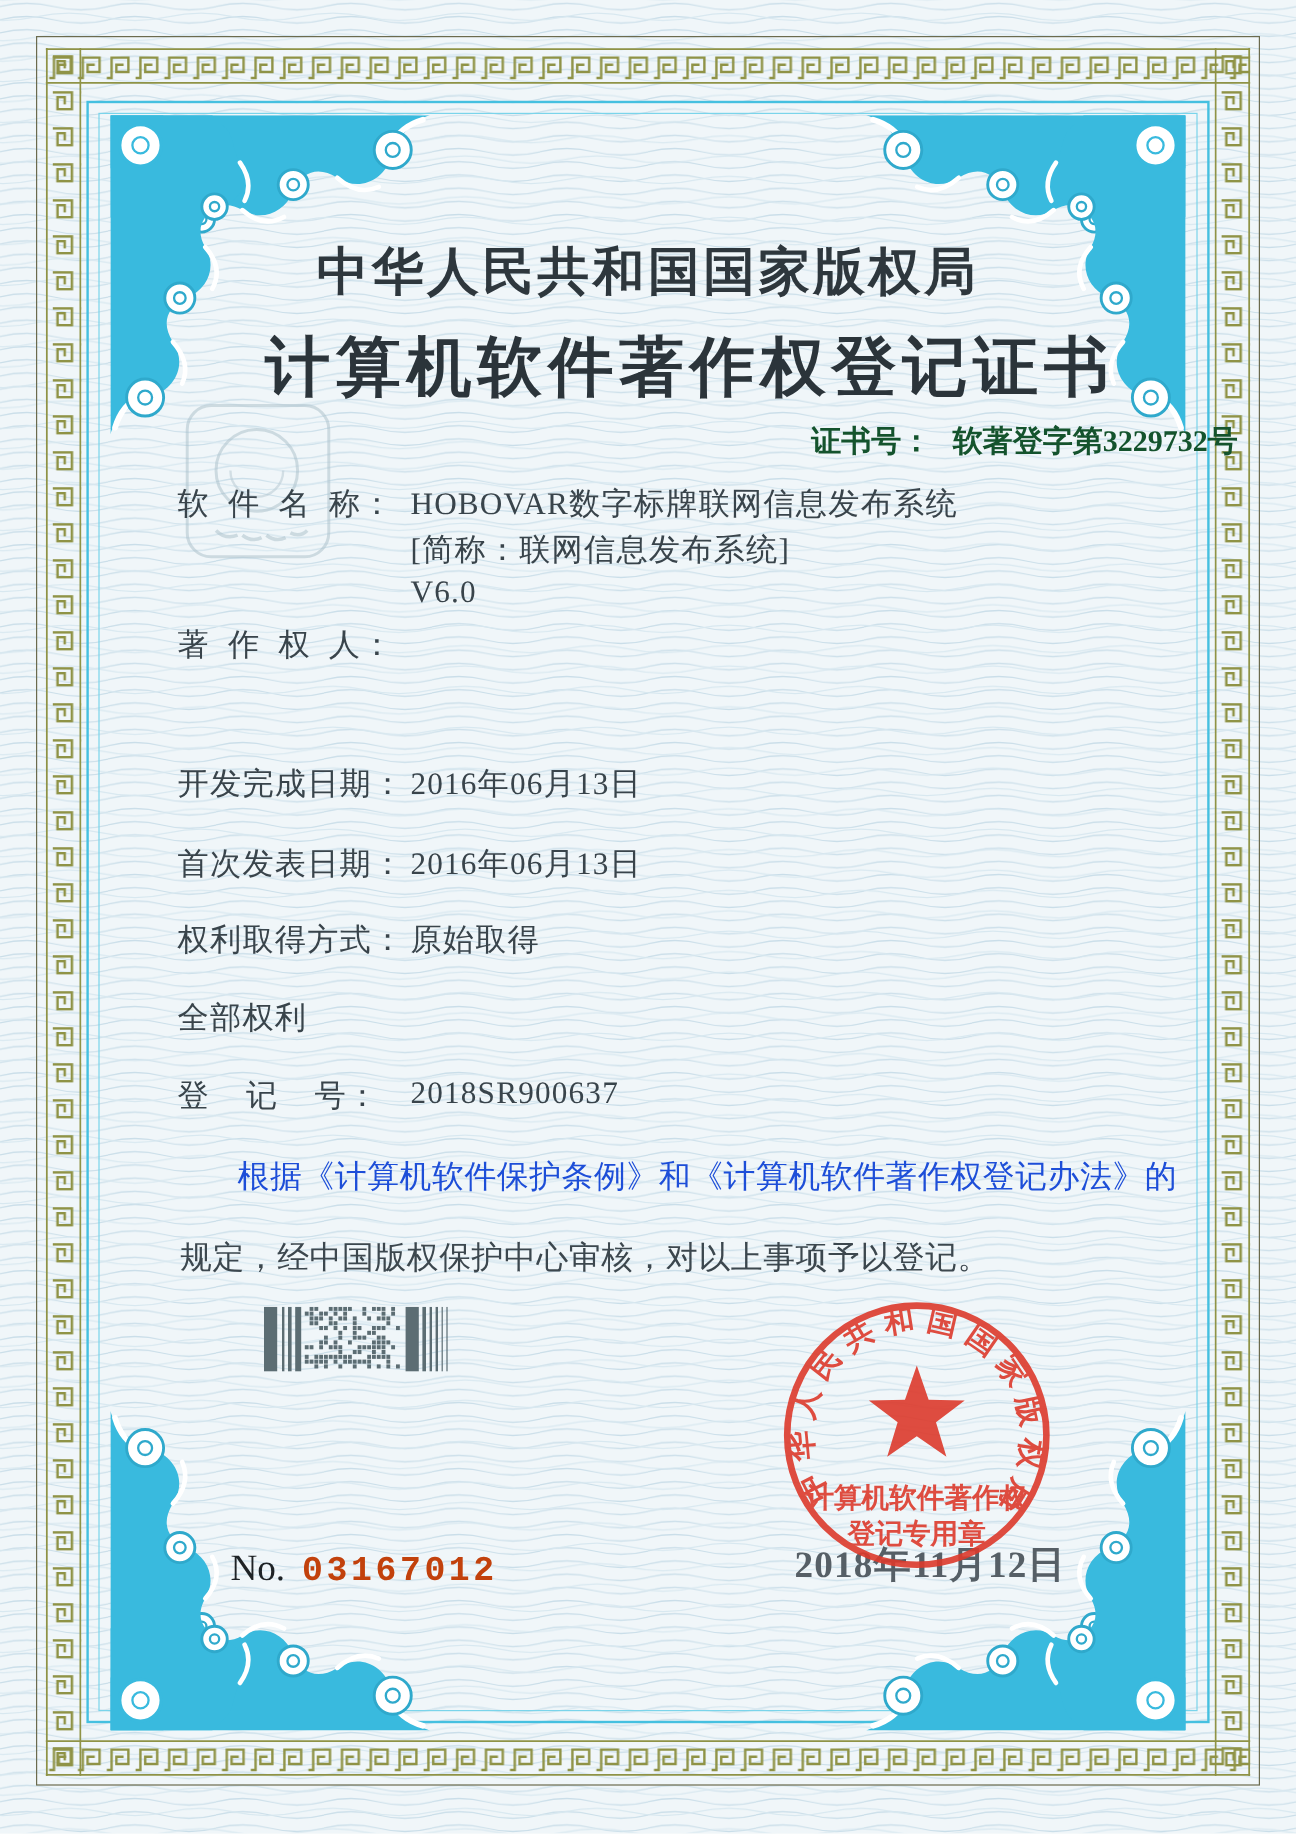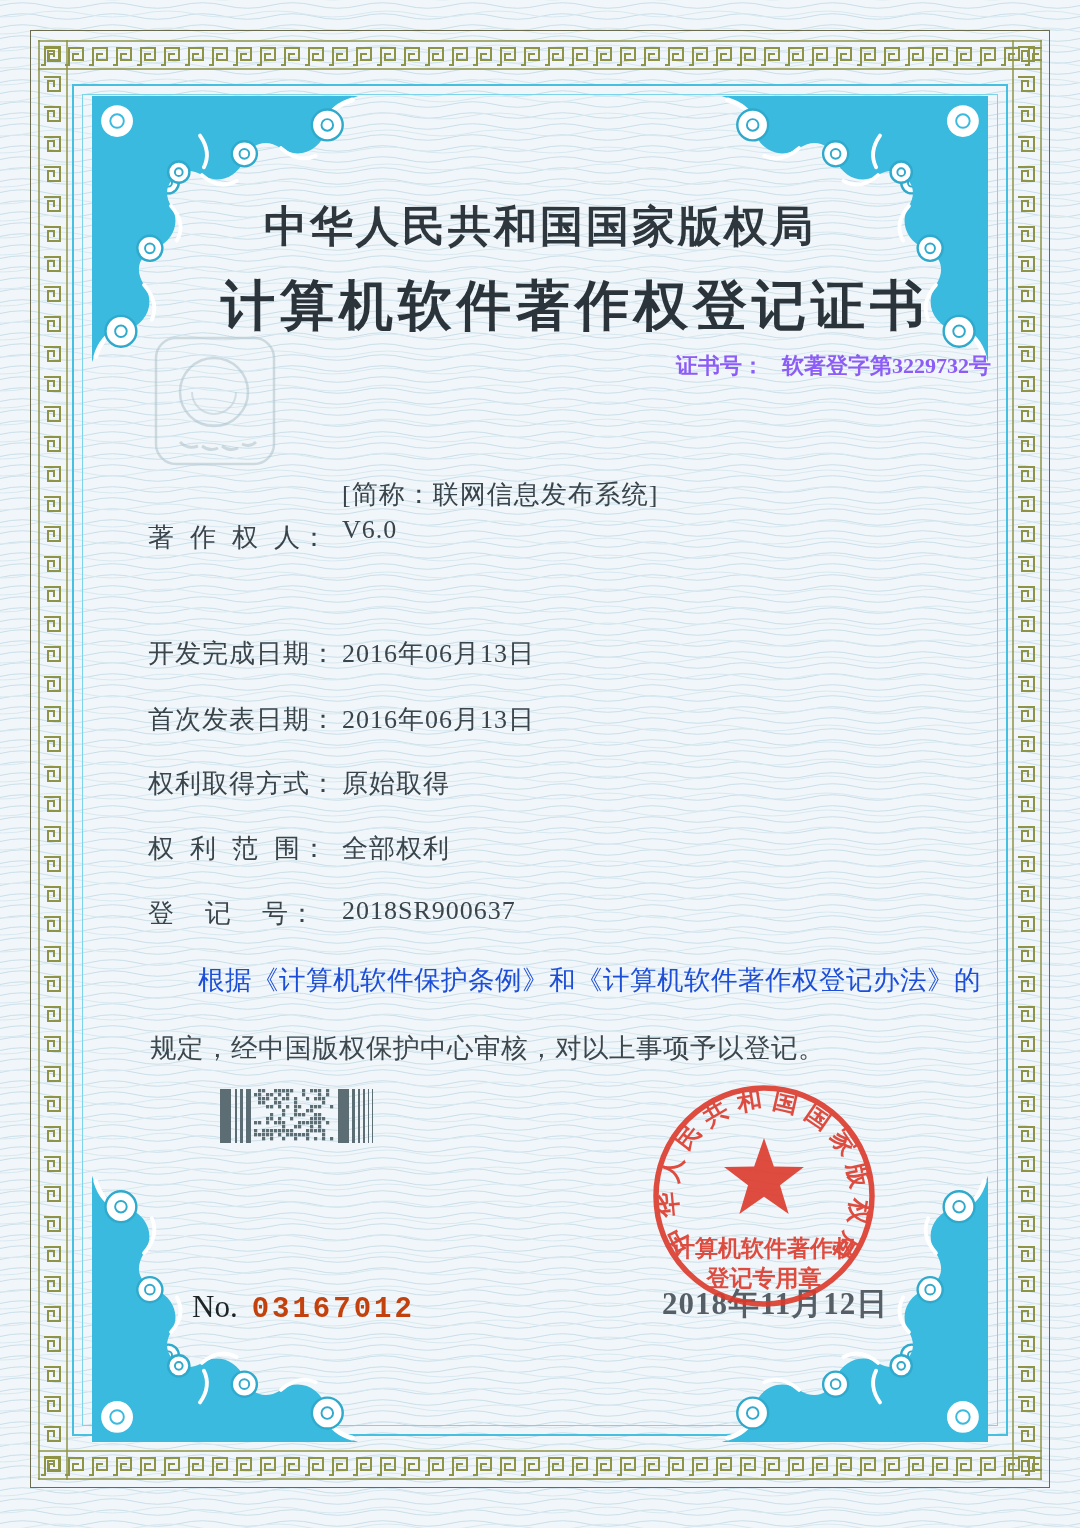--- a/index.html
+++ b/index.html
@@ -15,25 +15,25 @@
   .corner{position:absolute;width:270px;height:270px;z-index:2;}
   .corner.tl{left:92px;top:96px;}
   .corner.tr{left:718px;top:96px;transform:scaleX(-1);}
   .corner.bl{left:92px;top:1172px;transform:scaleY(-1);}
   .corner.br{left:718px;top:1172px;transform:scale(-1,-1);}
 
   
   .txt{position:absolute;color:#39444b;z-index:3;white-space:pre;}
   .issuer{left:0;width:1080px;top:198px;text-align:center;font-size:43px;font-weight:bold;letter-spacing:3px;color:#2e373d;}
   .maintitle{left:0;width:1070px;top:270px;text-align:center;font-size:54px;font-weight:bold;letter-spacing:5px;color:#2b343a;margin-left:40px;}
-  .certno{top:351px;left:676px;font-size:22px;font-weight:bold;color:#8b5cf6;}
+  .certno{top:351px;left:676px;font-size:25px;font-weight:bold;color:#14532d;}
   .certno .v{margin-left:18px;}
   .row{left:148px;display:flex;font-size:26px;letter-spacing:1px;}
   .row .lab{width:194px;flex:none;}
-  .cont{left:342px;font-size:26px;letter-spacing:1px;margin-top:36px;}
+  .cont{left:342px;font-size:26px;letter-spacing:1px;}
   .stmt1{left:150px;top:962px;font-size:26.5px;letter-spacing:.5px;text-indent:48px;color:#1d4ed8;}
   .stmt2{left:150px;top:1030px;font-size:26.5px;letter-spacing:.5px;color:#3c474e;}
   .issue-date{left:662px;top:1283px;font-size:31px;font-weight:bold;letter-spacing:1px;color:#565f66;z-index:3;}
   .serial{left:192px;top:1289px;z-index:3;font-size:31px;color:#1e2326;}
   .serial .num{font-family:"Liberation Mono",monospace;font-size:29px;color:#c2410c;letter-spacing:3px;margin-left:14px;font-weight:bold;}
 
   .wmark{position:absolute;left:150px;top:334px;z-index:2;opacity:.5;}
   .barcode{position:absolute;left:220px;top:1089px;z-index:3;}
   .seal{position:absolute;left:630px;top:1062px;z-index:4;opacity:.9;}
 </style>
@@ -134,20 +134,24 @@
     <circle cx="64" cy="58" r="34" fill="none" stroke="#aabfc9" stroke-width="2.5"></circle>
     <path d="M42,58 a22,22 0 1 0 44,0" fill="none" stroke="#b6c8d1" stroke-width="2"></path>
     <path d="M30,108 q8,8 18,4 M52,112 q8,6 16,2 M72,112 q8,6 16,2 M92,110 q8,4 14,-2" fill="none" stroke="#aabfc9" stroke-width="3"></path>
   </svg>
 
   <div class="txt issuer">中华人民共和国国家版权局</div>
   <div class="txt maintitle">计算机软件著作权登记证书</div>
 
   <div class="txt certno"><span>证书号：</span><span class="v">软著登字第3229732号</span></div>
 
+  <div class="txt row" style="top:402px">
+    <span class="lab">软  件  名  称：</span>
+    <span>HOBOVAR数字标牌联网信息发布系统</span>
+  </div>
   <div class="txt cont" style="top:441px">[简称：联网信息发布系统]</div>
   <div class="txt cont" style="top:479px">V6.0</div>
 
   <div class="txt row" style="top:520px">
     <span class="lab">著  作  权  人：</span>
   </div>
 
   <div class="txt row" style="top:636px">
     <span class="lab">开发完成日期：</span>
     <span>2016年06月13日</span>
@@ -157,21 +161,20 @@
     <span class="lab">首次发表日期：</span>
     <span>2016年06月13日</span>
   </div>
 
   <div class="txt row" style="top:766px">
     <span class="lab">权利取得方式：</span>
     <span>原始取得</span>
   </div>
 
   <div class="txt row" style="top:831px">
-    <span class="lab">权  利  范  围：</span>
     <span>全部权利</span>
   </div>
 
   <div class="txt row" style="top:896px">
     <span class="lab">登    记    号：</span>
     <span>2018SR900637</span>
   </div>
 
   <div class="txt stmt1">根据《计算机软件保护条例》和《计算机软件著作权登记办法》的</div>
   <div class="txt stmt2">规定，经中国版权保护中心审核，对以上事项予以登记。</div>

